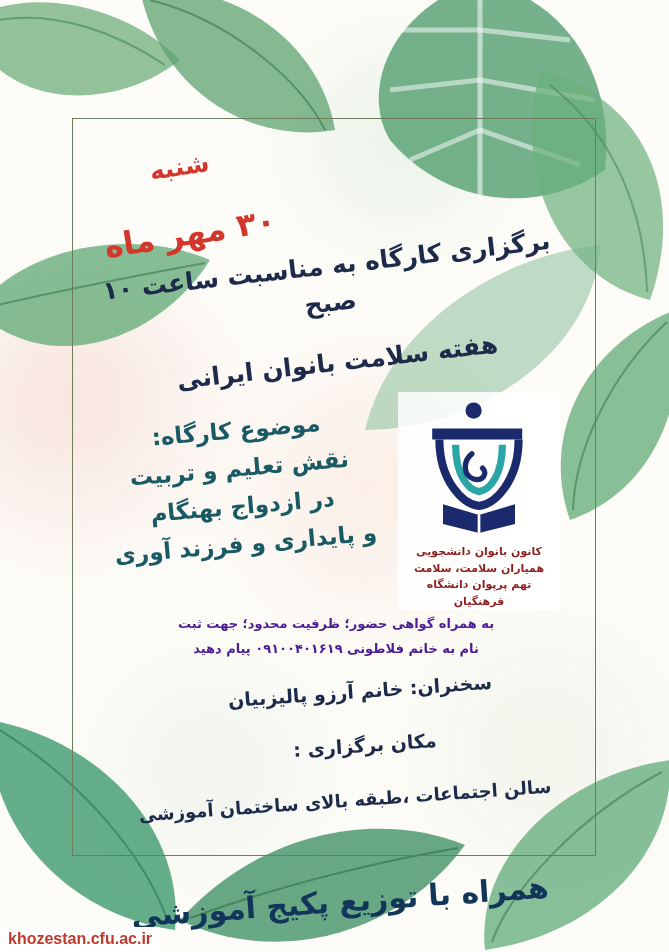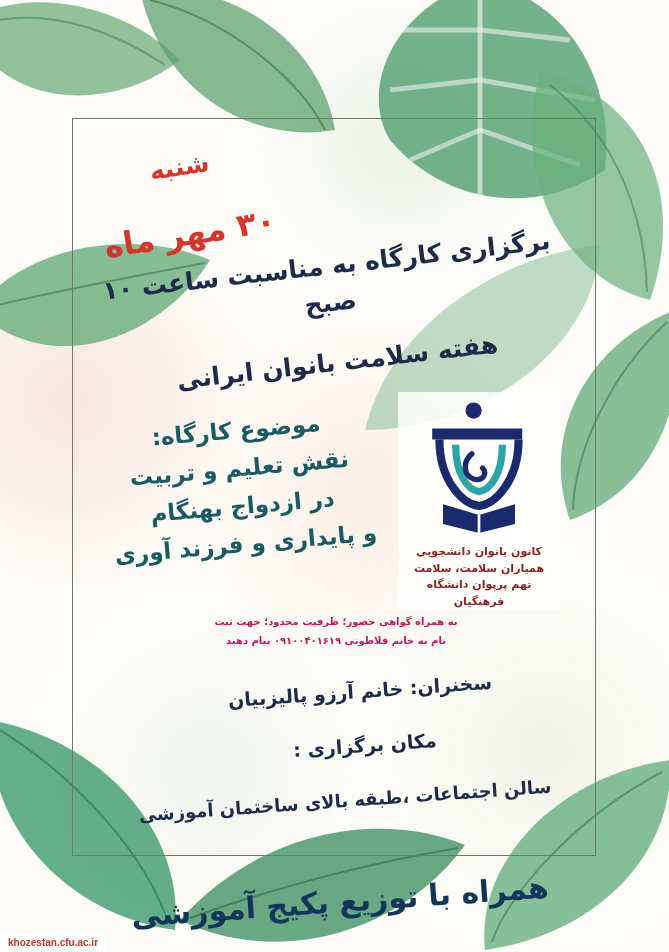--- a/index.html
+++ b/index.html
@@ -106,23 +106,23 @@
     font-weight: bold;
     font-size: 23px;
     line-height: 1.65;
     text-align: center;
   }
 
   .note {
     left: 110px;
     top: 612px;
     width: 452px;
-    color: #be185d;
-    font-weight: bold;
-    font-size: 10px;
+    color: #4c1d95;
+    font-weight: bold;
+    font-size: 13px;
     line-height: 1.9;
   }
 
   .speaker {
     left: 150px;
     top: 678px;
     width: 420px;
     transform: rotate(-4deg);
     transform-origin: 50% 50%;
     color: #1d2a4a;
@@ -188,21 +188,21 @@
     width: 150px;
   }
 
   
   .url-tag {
     position: absolute;
     left: 0;
     bottom: 0;
     background: #ffffff;
     color: #c0392b;
-    font-size: 10px;
+    font-size: 16px;
     font-weight: bold;
     padding: 3px 8px 4px 8px;
     direction: ltr;
     font-family: "Liberation Sans", sans-serif;
     border-top-right-radius: 2px;
   }
 </style>
 </head>
 <body>
 

